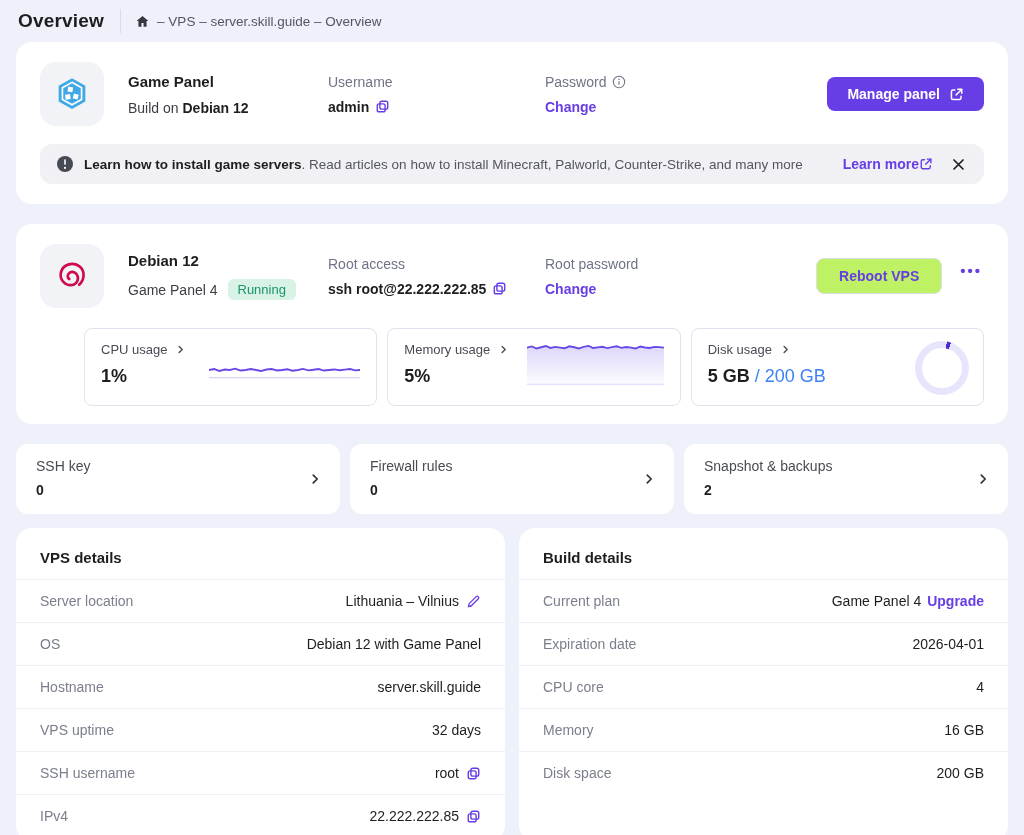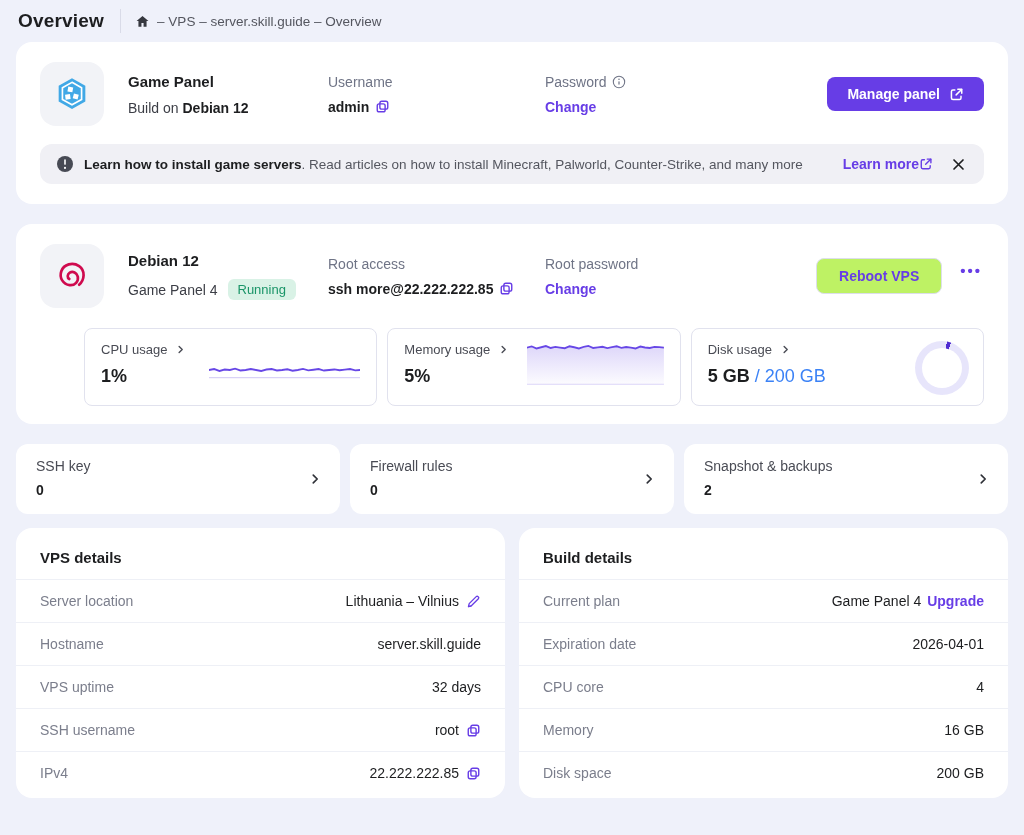--- a/index.html
+++ b/index.html
@@ -202,21 +202,21 @@
       <div class="id-block">
         <div class="t">Debian 12</div>
         <div class="s" style="display:flex;align-items:center;gap:10px;">
           <span style="color:#3c3e46;white-space:nowrap;">Game Panel 4</span>
           <span style="background:var(--success-bg,#d9f2e6);color:var(--success-text,#1a9568);font-size:13px;font-weight:400;padding:3px 10px;border-radius:6px;">Running</span>
         </div>
       </div>
       <div class="col">
         <div class="lbl">Root access</div>
         <div class="val">
-          <span>ssh more@22.222.222.85</span>
+          <span>ssh root@22.222.222.85</span>
           <span class="icon-btn">
             <svg width="15" height="15" viewBox="0 0 16 16" fill="none" stroke="currentColor" stroke-width="1.5">
                 <rect x="5.2" y="2.4" width="8.4" height="8.4" rx="2"></rect>
                 <rect x="2.4" y="5.2" width="8.4" height="8.4" rx="2"></rect>
               </svg>
           </span>
         </div>
       </div>
       <div class="col grow">
         <div class="lbl">Root password</div>
@@ -324,20 +324,24 @@
             <span>Lithuania – Vilnius</span>
           <span class="icon-btn">
             <svg width="15" height="15" viewBox="0 0 16 16" fill="none" stroke="currentColor" stroke-width="1.4" stroke-linejoin="round">
                 <path d="M2.6 13.4l.8-3.1L10.9 2.8a1.35 1.35 0 0 1 1.9 0l.4.4a1.35 1.35 0 0 1 0 1.9L5.7 12.6z"></path>
                 <path d="M2.6 13.4l3.1-.8"></path>
               </svg>
           </span>
         </span>
       </div>
       <div class="drow">
+        <span class="k">OS</span>
+        <span class="v">Debian 12 with Game Panel</span>
+      </div>
+      <div class="drow">
         <span class="k">Hostname</span>
         <span class="v">server.skill.guide</span>
       </div>
       <div class="drow">
         <span class="k">VPS uptime</span>
         <span class="v">32 days</span>
       </div>
       <div class="drow">
         <span class="k">SSH username</span>
         <span class="v">

